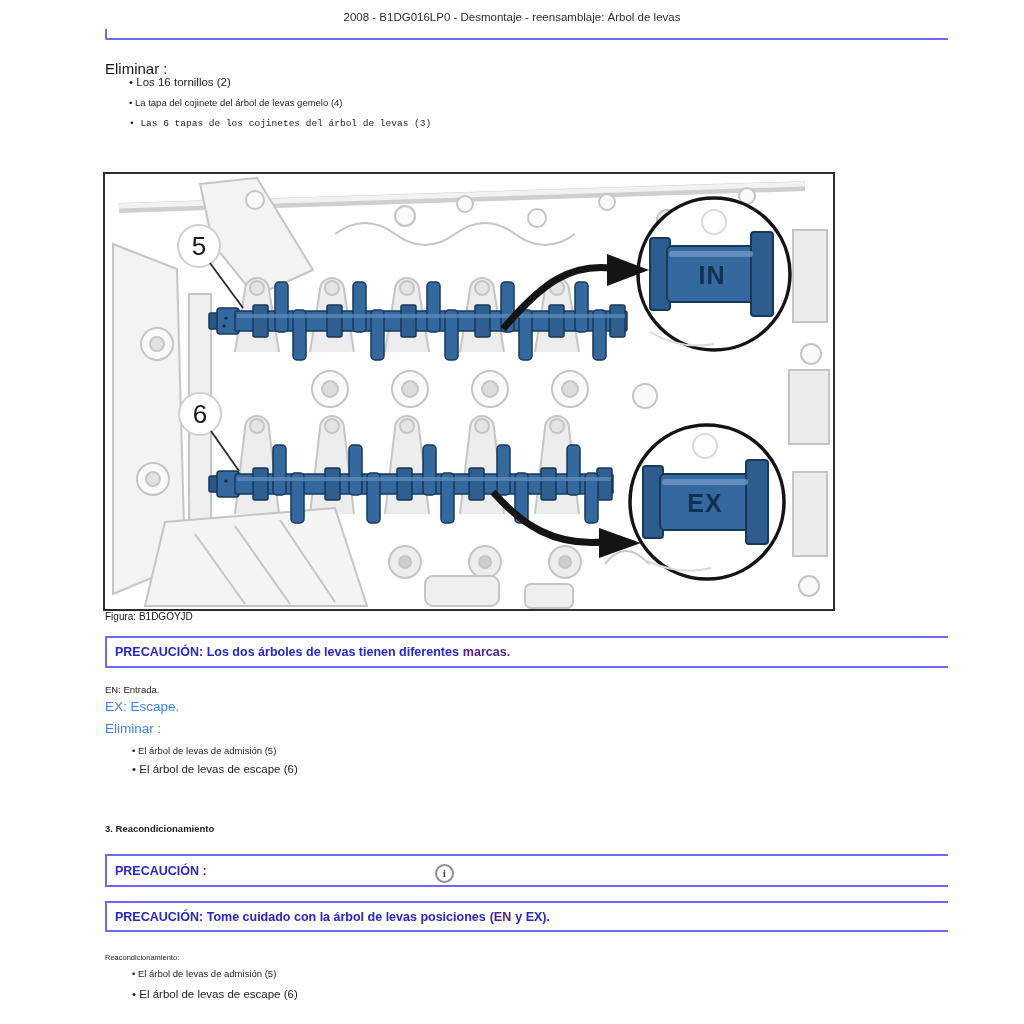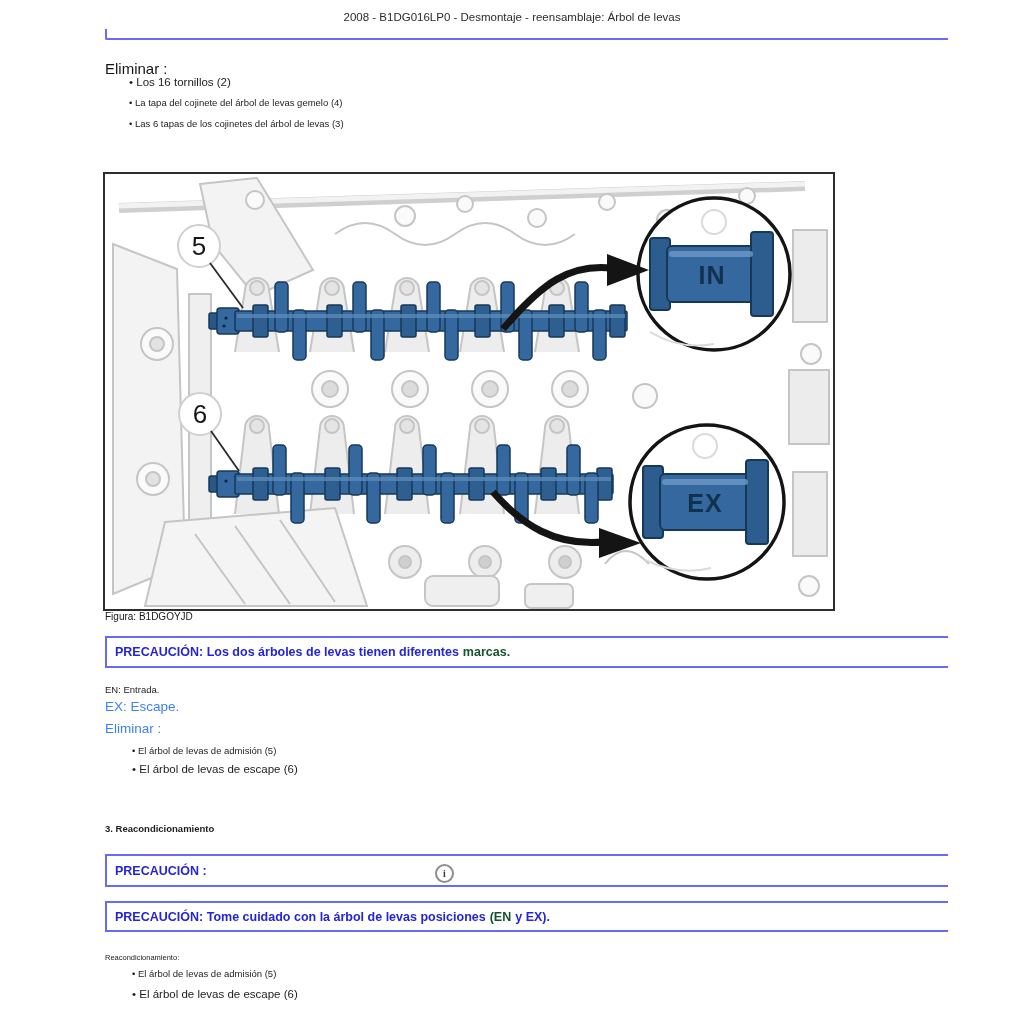--- a/index.html
+++ b/index.html
@@ -26,21 +26,21 @@
   .t-xs{font-size:7.5px;}
 
   
   .figure-frame{left:103px;top:172px;width:728px;height:435px;border:2px solid #2e2e2e;background:#fff;overflow:hidden;}
   .figure-caption{left:105px;top:611px;font-size:10px;color:#161616;}
 
   
   .caution{background:#fff;border:2px solid #6a6af2;border-right:none;
     display:flex;align-items:center;padding-left:8px;box-sizing:border-box;
     font-size:12.5px;font-weight:600;color:#2424d8;white-space:nowrap;}
-  .caution .light{color:#14532d;font-weight:600;}
+  .caution .light{color:#4c1d95;font-weight:600;}
   .caution1{left:105px;top:636px;width:843px;height:32px;}
   .caution2{left:105px;top:854px;width:843px;height:33px;}
   .caution3{left:105px;top:901px;width:843px;height:31px;}
   .gap{display:inline-block;width:4px;}
 
   .info-icon{position:absolute;left:328px;top:8px;width:15px;height:15px;border:2px solid #8f8f8f;
     border-radius:50%;display:flex;align-items:center;justify-content:center;
     font-size:10px;font-weight:700;color:#3a3a3a;font-family:"Liberation Serif",serif;line-height:1;cursor:pointer;}
 </style>
 </head>
@@ -48,21 +48,21 @@
 
 <div id="page">
 
   <div class="abs doc-title">2008 - B1DG016LP0 - Desmontaje - reensamblaje: Árbol de levas</div>
 
   <div class="abs partial-box"></div>
 
   <div class="abs h-lg" style="left:105px;top:60px;">Eliminar :</div>
   <div class="abs bullet t-md" style="left:129px;top:76px;">Los 16 tornillos (2)</div>
   <div class="abs bullet t-sm" style="left:129px;top:97px;">La tapa del cojinete del árbol de levas gemelo (4)</div>
-  <div class="abs bullet t-sm" style="left:129px;top:118px;">Las 6 tapas de los cojinetes del árbol de levas (3)</div>
+  <div class="abs bullet t-sm" style="left:129px;top:118px;font-family:Liberation Mono, monospace;">Las 6 tapas de los cojinetes del árbol de levas (3)</div>
 
   <div class="abs figure-frame">
     <svg width="728" height="435" viewBox="0 0 728 435" xmlns="http://www.w3.org/2000/svg">
 
       <g stroke="#c5c5c5" stroke-width="2" fill="#f3f3f3">
 
         <path d="M14,34 L700,12" stroke="#cfcfcf" stroke-width="10" fill="none"></path>
         <path d="M14,32 L700,10" stroke="#f2f2f2" stroke-width="5" fill="none"></path>
         <polygon points="95,10 152,4 208,96 150,122 108,70"></polygon>
         <circle cx="150" cy="26" r="9" fill="#fafafa"></circle>

